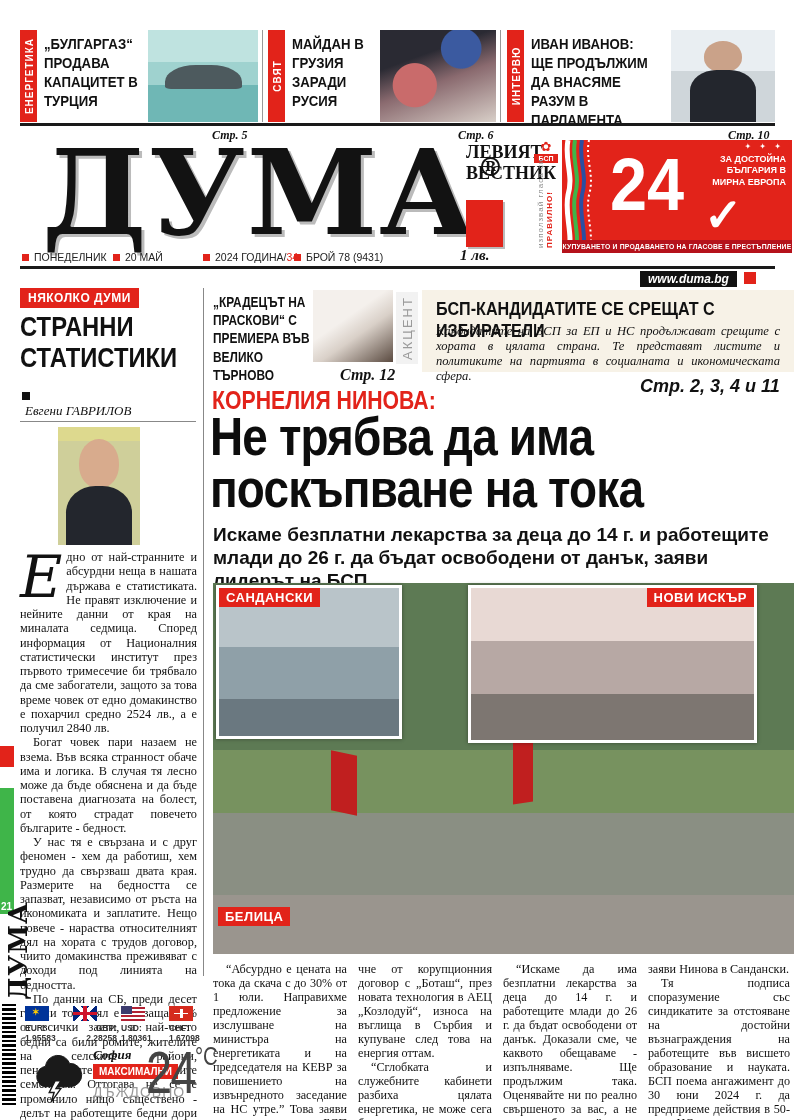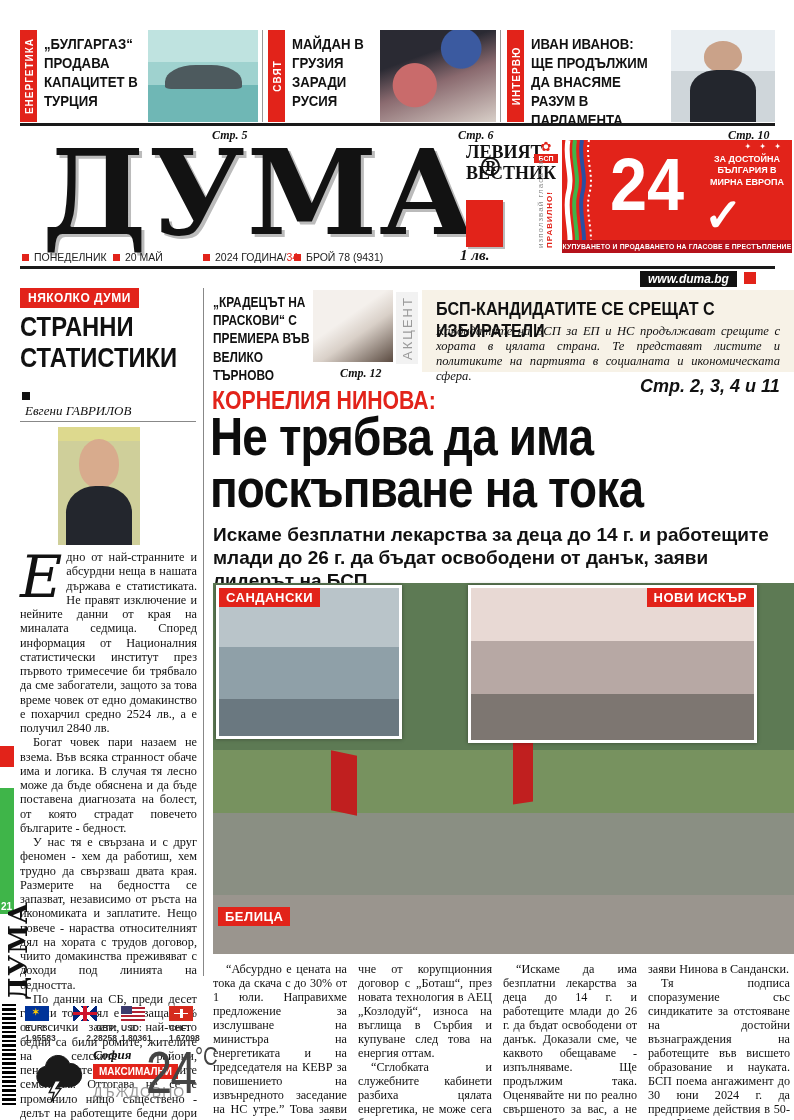--- a/index.html
+++ b/index.html
@@ -40,21 +40,21 @@
   .bsp-logo{position:absolute;left:0;top:0;width:24px;text-align:center;color:#e2231a;font-size:13px;line-height:1;}
   .bsp-logo .nm{display:block;font-size:7px;font-weight:bold;background:#e2231a;color:#fff;padding:1px 0;margin-top:1px;}
   .ad-vert{position:absolute;left:2px;top:108px;transform:rotate(-90deg);transform-origin:0 0;white-space:nowrap;font-size:8px;}
   .ad-vert .l1{color:#8a8a8a;letter-spacing:1px;}
   .ad-vert .l2{color:#e2231a;font-weight:bold;letter-spacing:1px;}
   .ad{left:562px;top:140px;width:230px;height:113px;background:#e2231a;overflow:hidden;}
   .ad-waves{position:absolute;left:0;top:0;height:100%;width:34px;}
   .ad-24{position:absolute;left:48px;top:8px;color:#fff;font-size:74px;font-weight:bold;line-height:1;
     font-family:"Liberation Sans",sans-serif;transform:scaleX(.9);transform-origin:0 0;}
   .ad-check{position:absolute;left:142px;top:48px;color:#fff;font-size:46px;font-weight:bold;}
-  .ad-slogan{position:absolute;right:6px;top:14px;width:78px;color:#fff;font-weight:bold;font-size:9px;line-height:1.25;text-align:center;}
+  .ad-slogan{position:absolute;right:6px;top:14px;width:78px;color:#fff;font-weight:bold;font-size:9px;line-height:1.25;text-align:right;}
   .ad-stars{position:absolute;right:8px;top:2px;color:#fff;font-size:8px;letter-spacing:3px;}
   .ad-disc{position:absolute;left:0;bottom:0;width:100%;background:#b5121b;color:#fff;font-weight:bold;
     font-size:6.8px;text-align:center;padding:3px 0;letter-spacing:.2px;}
   
   .dateline{left:20px;top:251px;width:560px;height:14px;font-size:10.5px;color:#222;}
   .dl-item{position:absolute;top:0;white-space:nowrap;}
   .dl-item:before{content:"";display:inline-block;width:7px;height:7px;background:#e2231a;margin-right:5px;}
   .main-rule{left:20px;top:266px;width:755px;height:3px;background:#1a1a1a;}
   .www{left:640px;top:271px;background:#111;color:#fff;font-weight:bold;font-style:italic;font-size:12px;padding:1px 8px;}
   .www-sq{left:744px;top:272px;width:12px;height:12px;background:#e2231a;}
@@ -68,21 +68,21 @@
   .op-photo:before{content:"";position:absolute;left:26%;top:10%;width:48%;height:42%;background:#d8ab8d;border-radius:50% 50% 46% 46%;}
   .op-photo:after{content:"";position:absolute;left:10%;top:50%;width:80%;height:50%;background:#23262d;border-radius:45% 45% 0 0;}
   .op-body{left:20px;top:550px;width:177px;font-family:"Liberation Serif",serif;font-size:12.3px;line-height:1.16;text-align:justify;}
   .op-body p{margin:0;text-indent:13px;}
   .op-body p.first{text-indent:0;}
   .dropcap{float:left;font-family:"DejaVu Serif",serif;font-style:italic;font-size:58px;line-height:.8;padding:4px 4px 0 0;}
   .vdiv{left:203px;top:288px;width:1px;height:688px;background:#888;}
   
   .cult-title{left:213px;top:293px;font-size:14px;line-height:1.3;width:125px;}
   .cult-img{left:313px;top:290px;width:80px;height:72px;background:linear-gradient(145deg,#f4f0ec 0 40%,#d9d0c8 60%,#5a4a40 100%);}
-  .cult-page{left:340px;top:366px;font-weight:bold;font-style:italic;font-size:12px;font-family:"Liberation Serif",serif;}
+  .cult-page{left:340px;top:366px;font-weight:bold;font-style:italic;font-size:16px;font-family:"Liberation Serif",serif;}
   .accent-label{left:396px;top:292px;width:22px;height:72px;background:#f2f2f2;}
   .accent-label span{position:absolute;left:50%;top:50%;transform:translate(-50%,-50%) rotate(-90deg);
     color:#9a9a9a;font-size:13px;letter-spacing:2px;white-space:nowrap;}
   .accent-box{left:422px;top:290px;width:372px;height:82px;background:#f7f2e7;padding:0;}
   .accent-title{position:absolute;left:14px;top:8px;font-size:19px;width:400px;}
   .accent-text{position:absolute;left:14px;top:34px;width:344px;font-family:"Liberation Serif",serif;
     font-style:italic;font-size:12.6px;line-height:1.18;text-align:justify;}
   .accent-pages{left:640px;top:376px;font-weight:bold;font-style:italic;font-size:18px;font-family:Liberation Sans, sans-serif;}
   
   .kicker{left:212px;top:386px;font-size:25px;color:#e2231a;}

